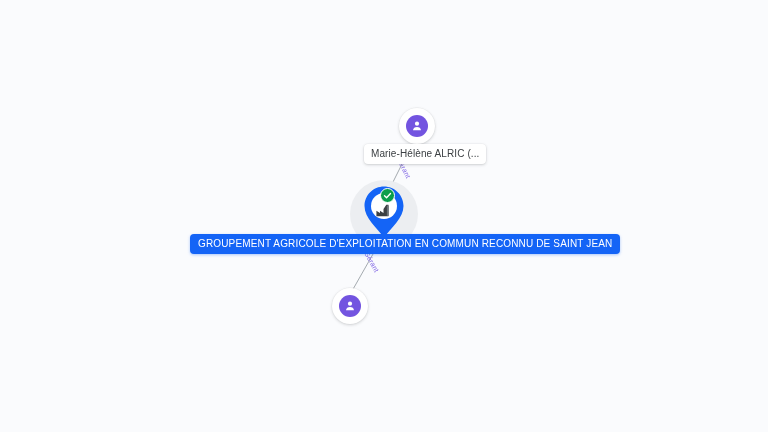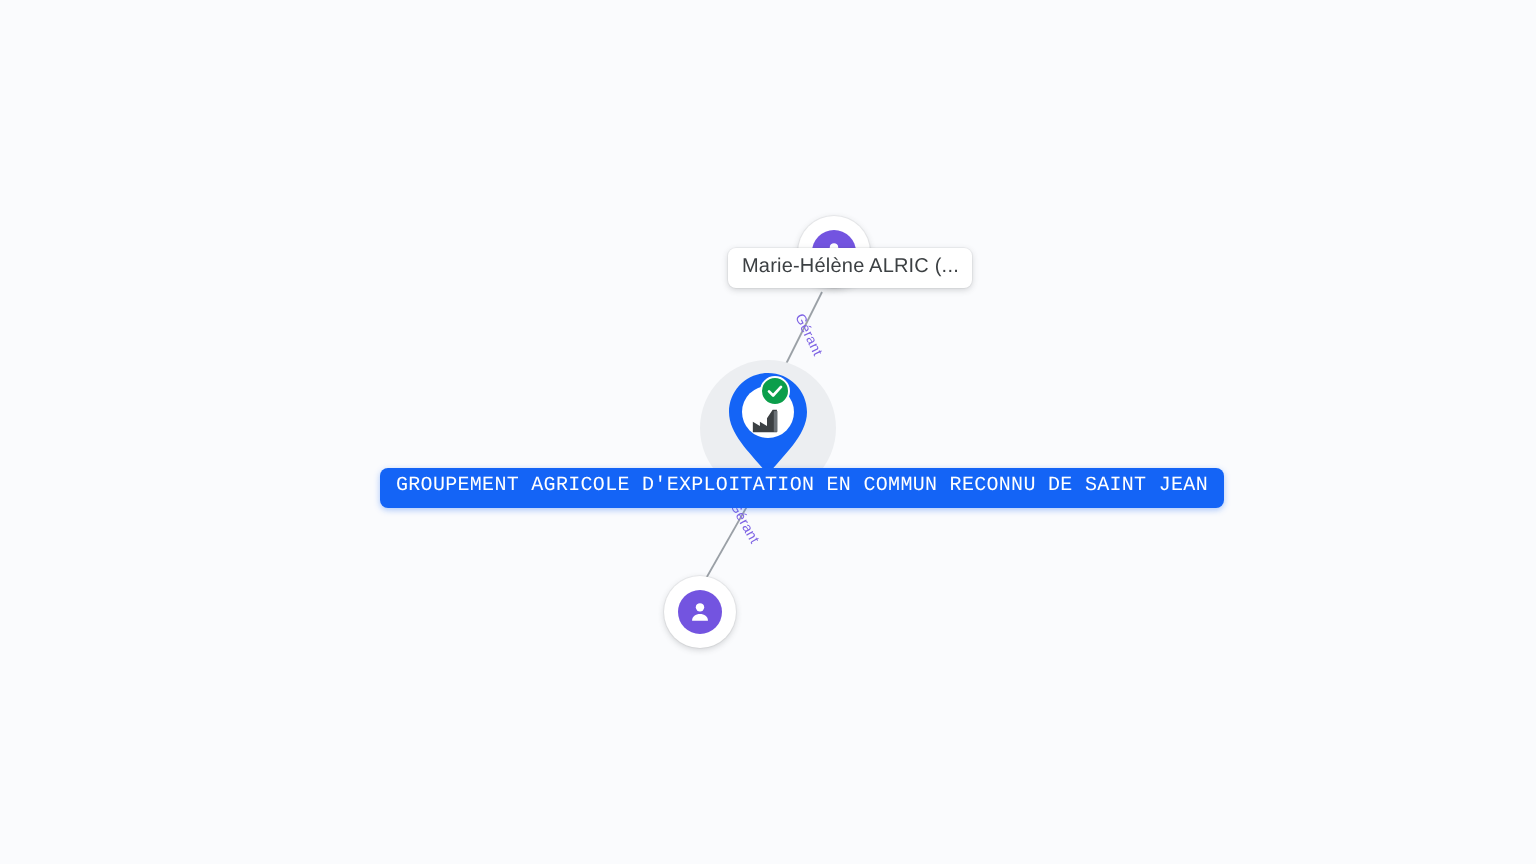--- a/index.html
+++ b/index.html
@@ -154,40 +154,40 @@
 
   <div class="person-node" style="left:399px; top:108px;">
     <div class="person-ring"></div>
     <div class="person-avatar">
       <svg width="14" height="14" viewBox="0 0 24 24" fill="#ffffff">
         <circle cx="12" cy="8" r="3.6"></circle>
         <path d="M5.2 19.4c0-3.5 3.1-5.6 6.8-5.6s6.8 2.1 6.8 5.6z"></path>
       </svg>
     </div>
   </div>
-  <div class="node-label" style="left:364px; top:124px;">Marie-Hélène ALRIC (...</div>
+  <div class="node-label" style="left:364px; top:144px;">Marie-Hélène ALRIC (...</div>
 
   <div class="company-node" style="left:350px; top:180px;">
     <div class="company-halo"></div>
     <svg class="company-pin" viewBox="0 0 42 54" xmlns="http://www.w3.org/2000/svg">
       <path d="M21 1.5 C10.2 1.5 1.5 10.2 1.5 21 C1.5 33 14 43 21 52.5 C28 43 40.5 33 40.5 21 C40.5 10.2 31.8 1.5 21 1.5 Z" fill="#1464f6"></path>
       <circle cx="21" cy="21" r="13" fill="#ffffff"></circle>
     </svg>
     <svg style="position:absolute; left:25px; top:22px;" width="17" height="17" viewBox="0 0 24 24" fill="#3c4043" xmlns="http://www.w3.org/2000/svg">
       <path d="M2 20V12.5l5 3V12.5l5 3V10l4-6h3v16z" fill="#3c4043"></path>
       <rect x="16.8" y="5" width="2.6" height="14.6" fill="#6b7176"></rect>
     </svg>
     <div class="company-badge">
       <svg width="9" height="9" viewBox="0 0 24 24" fill="none" stroke="#ffffff" stroke-width="3.6" stroke-linecap="round" stroke-linejoin="round">
         <path d="M4 12.5 L9.5 18 L20 6.5"></path>
       </svg>
     </div>
   </div>
 
-  <div class="company-label" style="left:190px; top:234px;font-family:Liberation Mono, monospace;">GROUPEMENT AGRICOLE D'EXPLOITATION EN COMMUN RECONNU DE SAINT JEAN</div>
+  <div class="company-label" style="left:190px; top:234px;">GROUPEMENT AGRICOLE D'EXPLOITATION EN COMMUN RECONNU DE SAINT JEAN</div>
 
   <div class="person-node" style="left:332px; top:288px;">
     <div class="person-ring"></div>
     <div class="person-avatar">
       <svg width="14" height="14" viewBox="0 0 24 24" fill="#ffffff">
         <circle cx="12" cy="8" r="3.6"></circle>
         <path d="M5.2 19.4c0-3.5 3.1-5.6 6.8-5.6s6.8 2.1 6.8 5.6z"></path>
       </svg>
     </div>
   </div>

